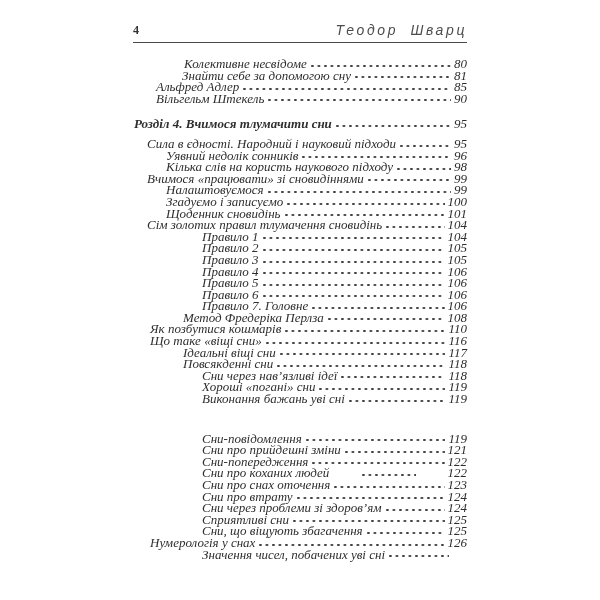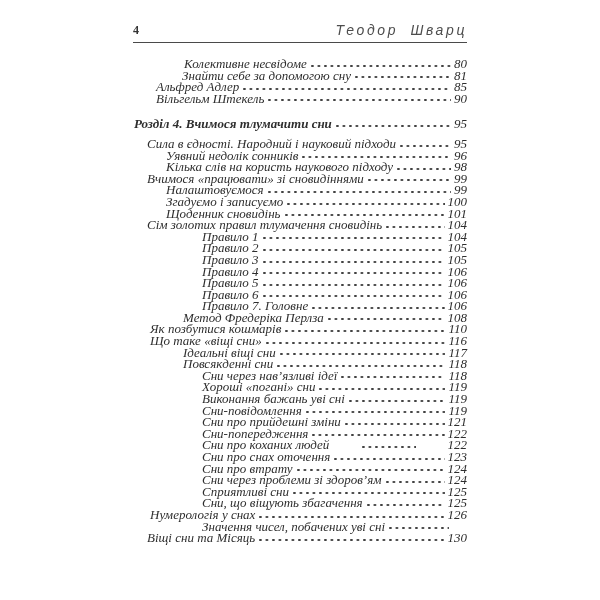--- a/index.html
+++ b/index.html
@@ -217,21 +217,21 @@
       <div class="toc-row" style="padding-left: 69px;">
     <span class="t">Хороші «погані» сни</span>
     <span class="leader"></span>
     <span class="pg">119</span>
   </div>
       <div class="toc-row" style="padding-left: 69px;">
     <span class="t">Виконання бажань уві сні</span>
     <span class="leader"></span>
     <span class="pg">119</span>
   </div>
-      <div class="toc-row" style="padding-left: 69px;">
+      <div class="toc-row" style="padding-left: 69px; margin-top: 28px;">
     <span class="t">Сни-повідомлення</span>
     <span class="leader"></span>
     <span class="pg">119</span>
   </div>
       <div class="toc-row" style="padding-left: 69px;">
     <span class="t">Сни про прийдешні зміни</span>
     <span class="leader"></span>
     <span class="pg">121</span>
   </div>
       <div class="toc-row" style="padding-left: 69px;">
@@ -271,20 +271,15 @@
   </div>
       <div class="toc-row" style="padding-left: 17px;">
     <span class="t">Нумерологія у снах</span>
     <span class="leader"></span>
     <span class="pg">126</span>
   </div>
       <div class="toc-row" style="padding-left: 69px;">
     <span class="t">Значення чисел, побачених уві сні</span>
     <span class="leader"></span>
     <span class="pg"></span>
-  </div>
-      <div class="toc-row" style="padding-left: 14px;">
-    <span class="t">Віщі сни та Місяць</span>
-    <span class="leader"></span>
-    <span class="pg">130</span>
   </div>
     </div>
 </div>
 
 </body></html>

